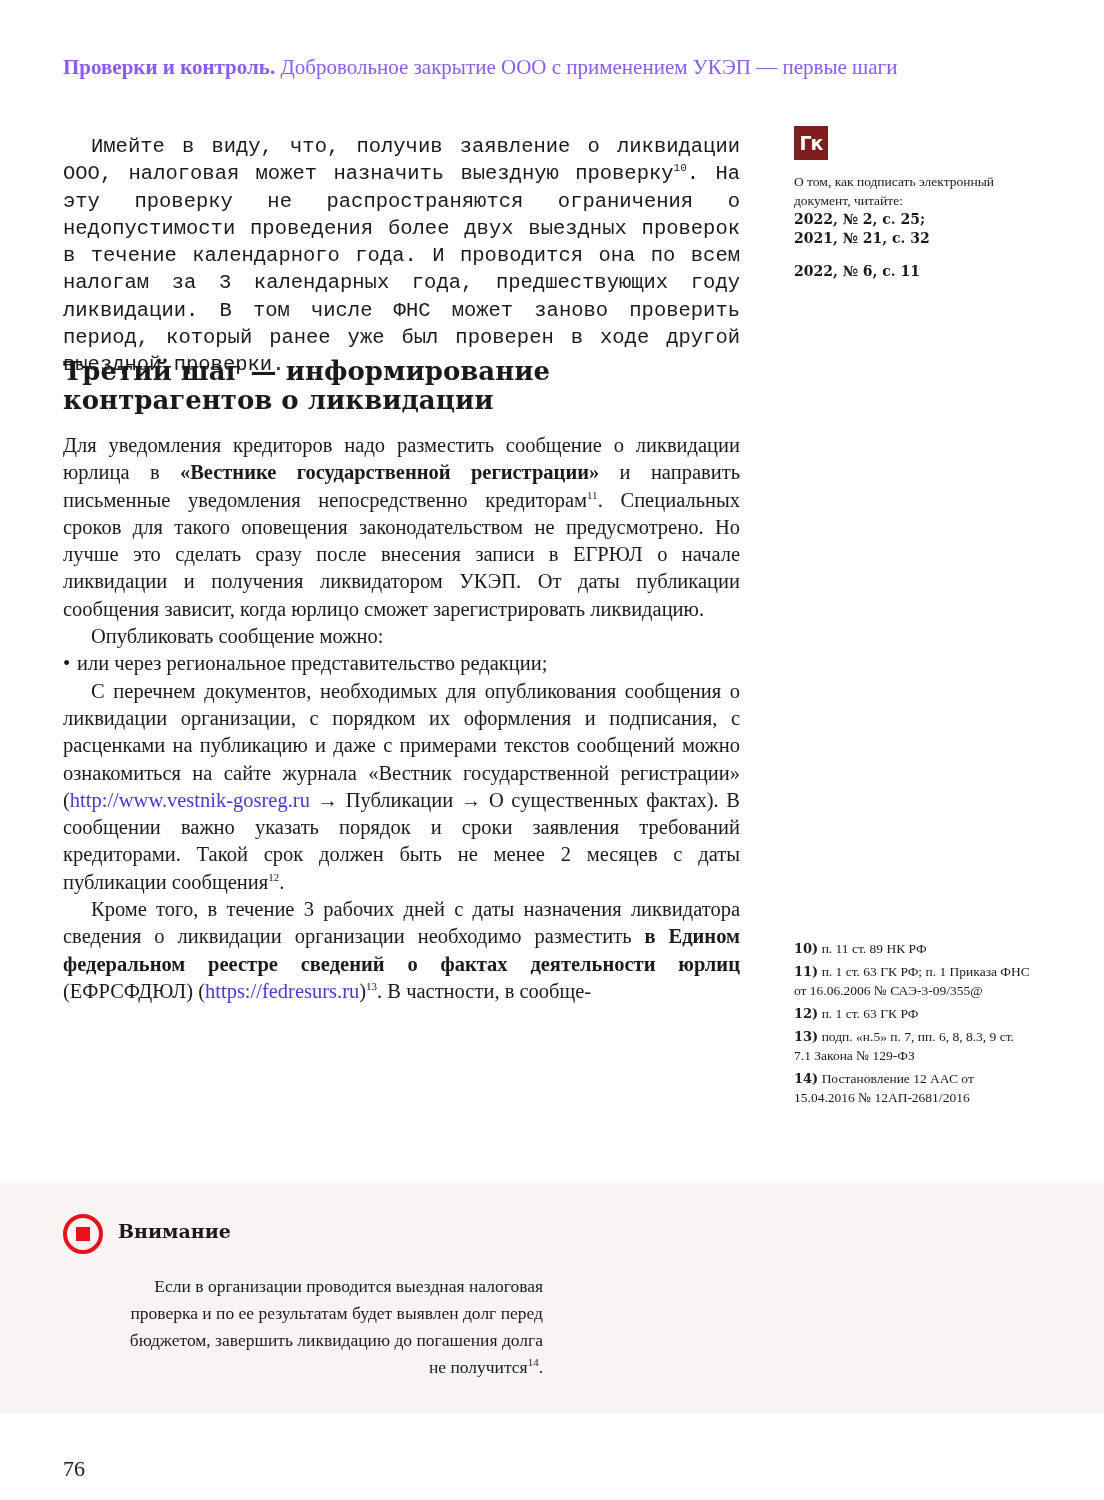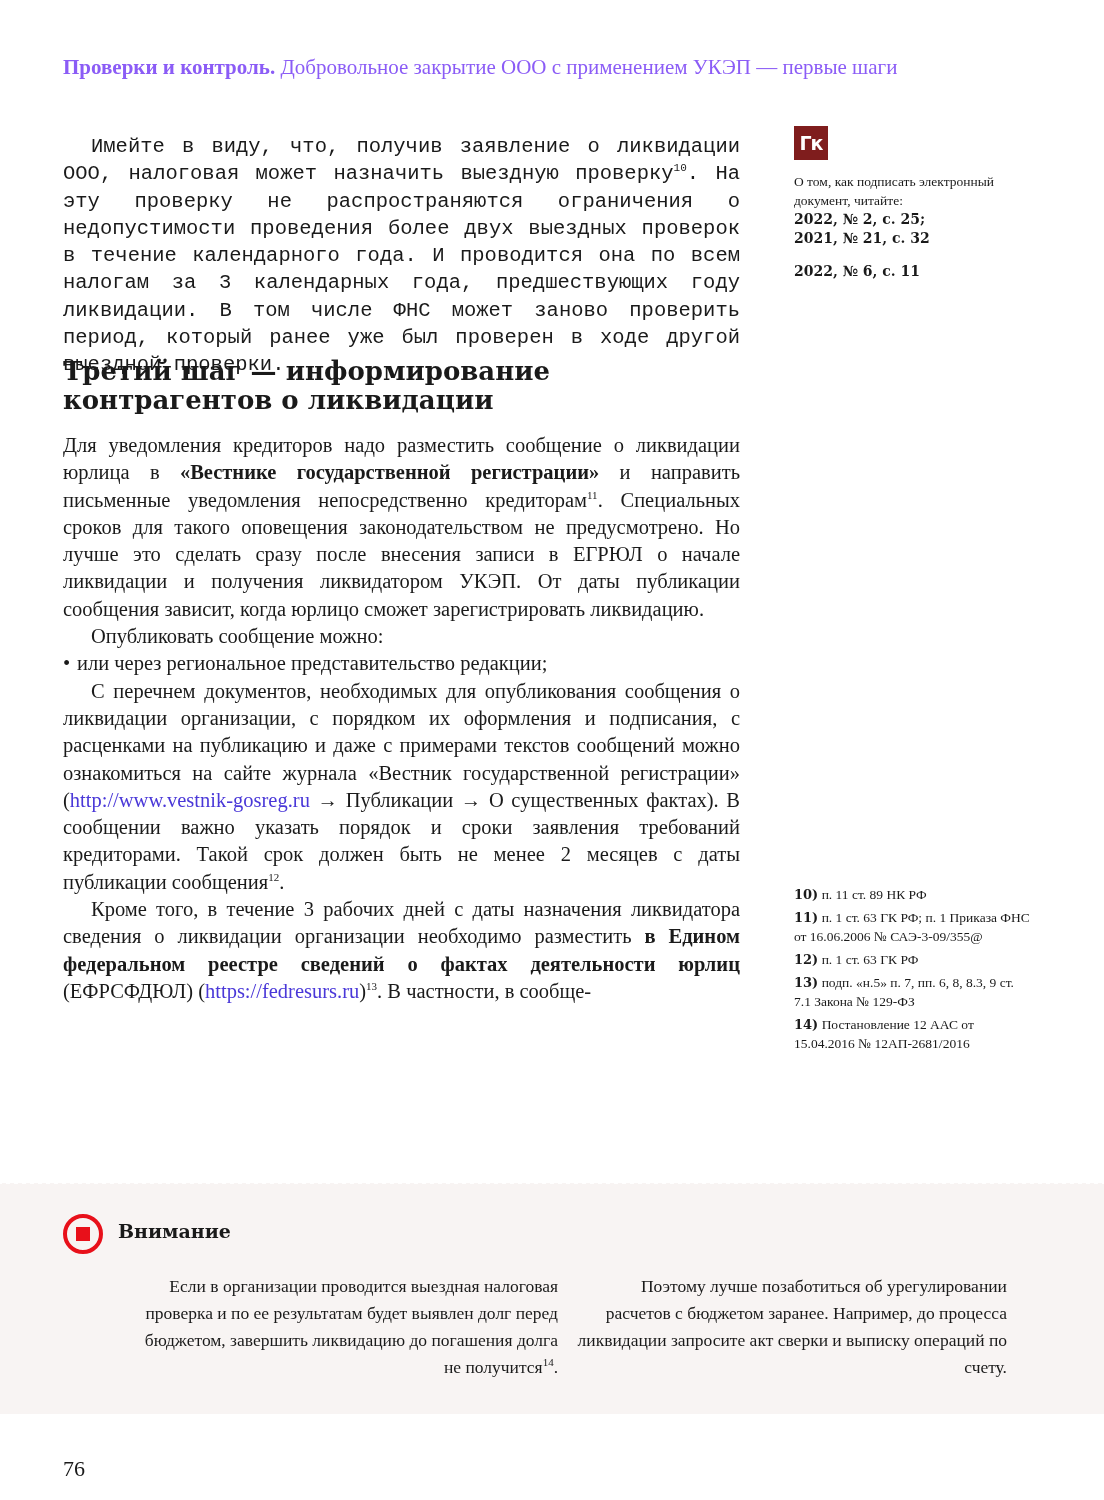--- a/index.html
+++ b/index.html
@@ -43,21 +43,21 @@
   .gk-logo {
     width: 34px; height: 34px; background: #7f1d1d; color: #fff;
     font-family: "DejaVu Sans", sans-serif; font-weight: bold; font-size: 19px;
     display: flex; align-items: center; justify-content: center; margin-bottom: 12px;
     letter-spacing: -1px;
   }
   .side-ref { font-weight: bold; font-size: 14px; font-family: "DejaVu Serif", serif; }
   .side-gap { height: 14px; }
 
   .footnotes {
-    position: absolute; left: 794px; top: 885px; width: 240px;
+    position: absolute; left: 794px; top: 939px; width: 240px;
     font-size: 13.5px; line-height: 19px;
   }
   .fn { margin-bottom: 4px; }
   .fn-num { font-weight: bold; font-family: "DejaVu Serif", serif; font-size: 13px; }
 
   .attention {
     position: absolute; left: 0; top: 1184px; width: 1104px; height: 230px;
     background: #f8f4f3;
     text-align: right;
   }
@@ -74,21 +74,21 @@
     content: ""; position: absolute; left: 9px; top: 9px; width: 14px; height: 14px; background: #e8101a;
   }
   .att-title {
     position: absolute; left: 118px; top: 34px;
     font-family: "DejaVu Serif", serif; font-weight: bold; font-size: 19px; line-height: 26px;
   }
   .att-col {
     position: absolute; top: 89px; width: 430px;
     font-size: 17.5px; line-height: 27px;
   }
-  .att-col.left { left: 128px; }
+  .att-col.left { left: 113px; }
   .att-col.right { left: 577px; }
 
   .page-number {
     position: absolute; left: 63px; top: 1456px; font-size: 22px; line-height: 26px;
   }
 </style>
 </head>
 <body>
 
 <div class="running-head">
@@ -136,16 +136,15 @@
   <div class="fn"><span class="fn-num">13)</span><span> подп. «н.5» п. 7, пп. 6, 8, 8.3, 9 ст. 7.1 Закона № 129-ФЗ</span></div>
   <div class="fn"><span class="fn-num">14)</span><span> Постановление 12 ААС от 15.04.2016 № 12АП-2681/2016</span></div>
 </div>
 
 <section class="attention">
   <div class="att-icon"></div>
   <div class="att-title">Внимание</div>
   <div class="att-col left">
     <span>Если в организации проводится выездная налоговая проверка и по ее результатам будет выявлен долг перед бюджетом, завершить ликвидацию до погашения долга не получится</span><span class="sup">14</span><span>.</span>
   </div>
-  <div class="att-col right">Поэтому лучше позаботиться об урегулировании расчетов с бюджетом заранее. Например, до процесса ликвидации запросите акт сверки и выписку операций по счету.</div>
 </section>
 
 <div class="page-number">76</div>
 
 </body></html>

